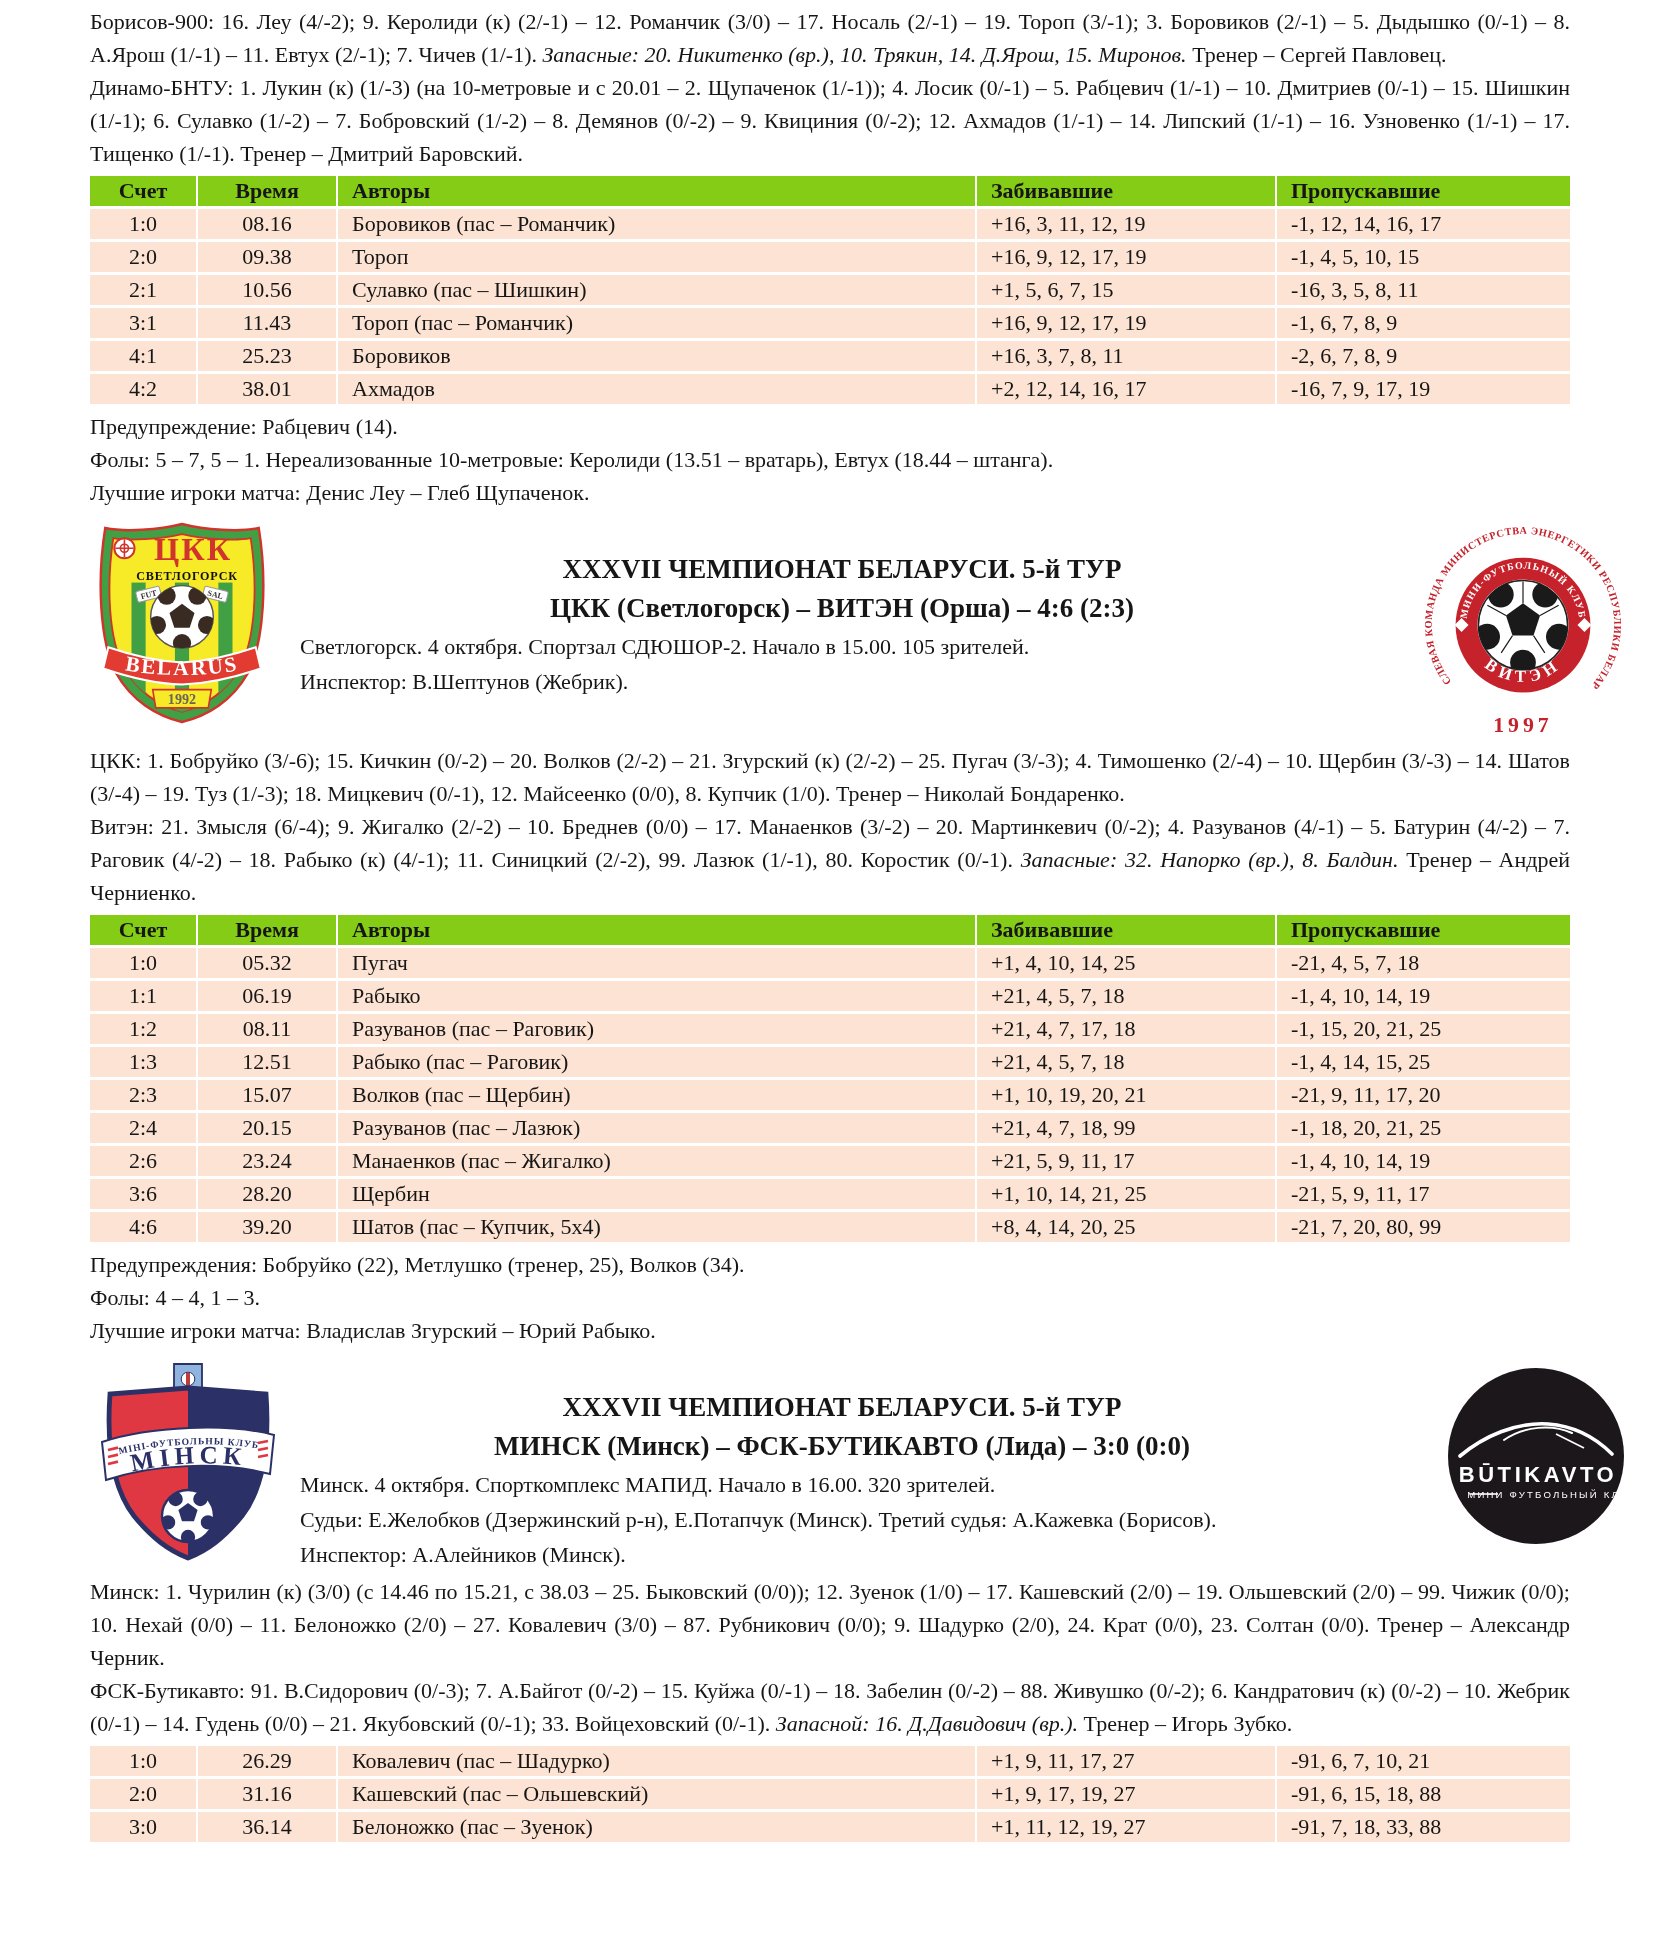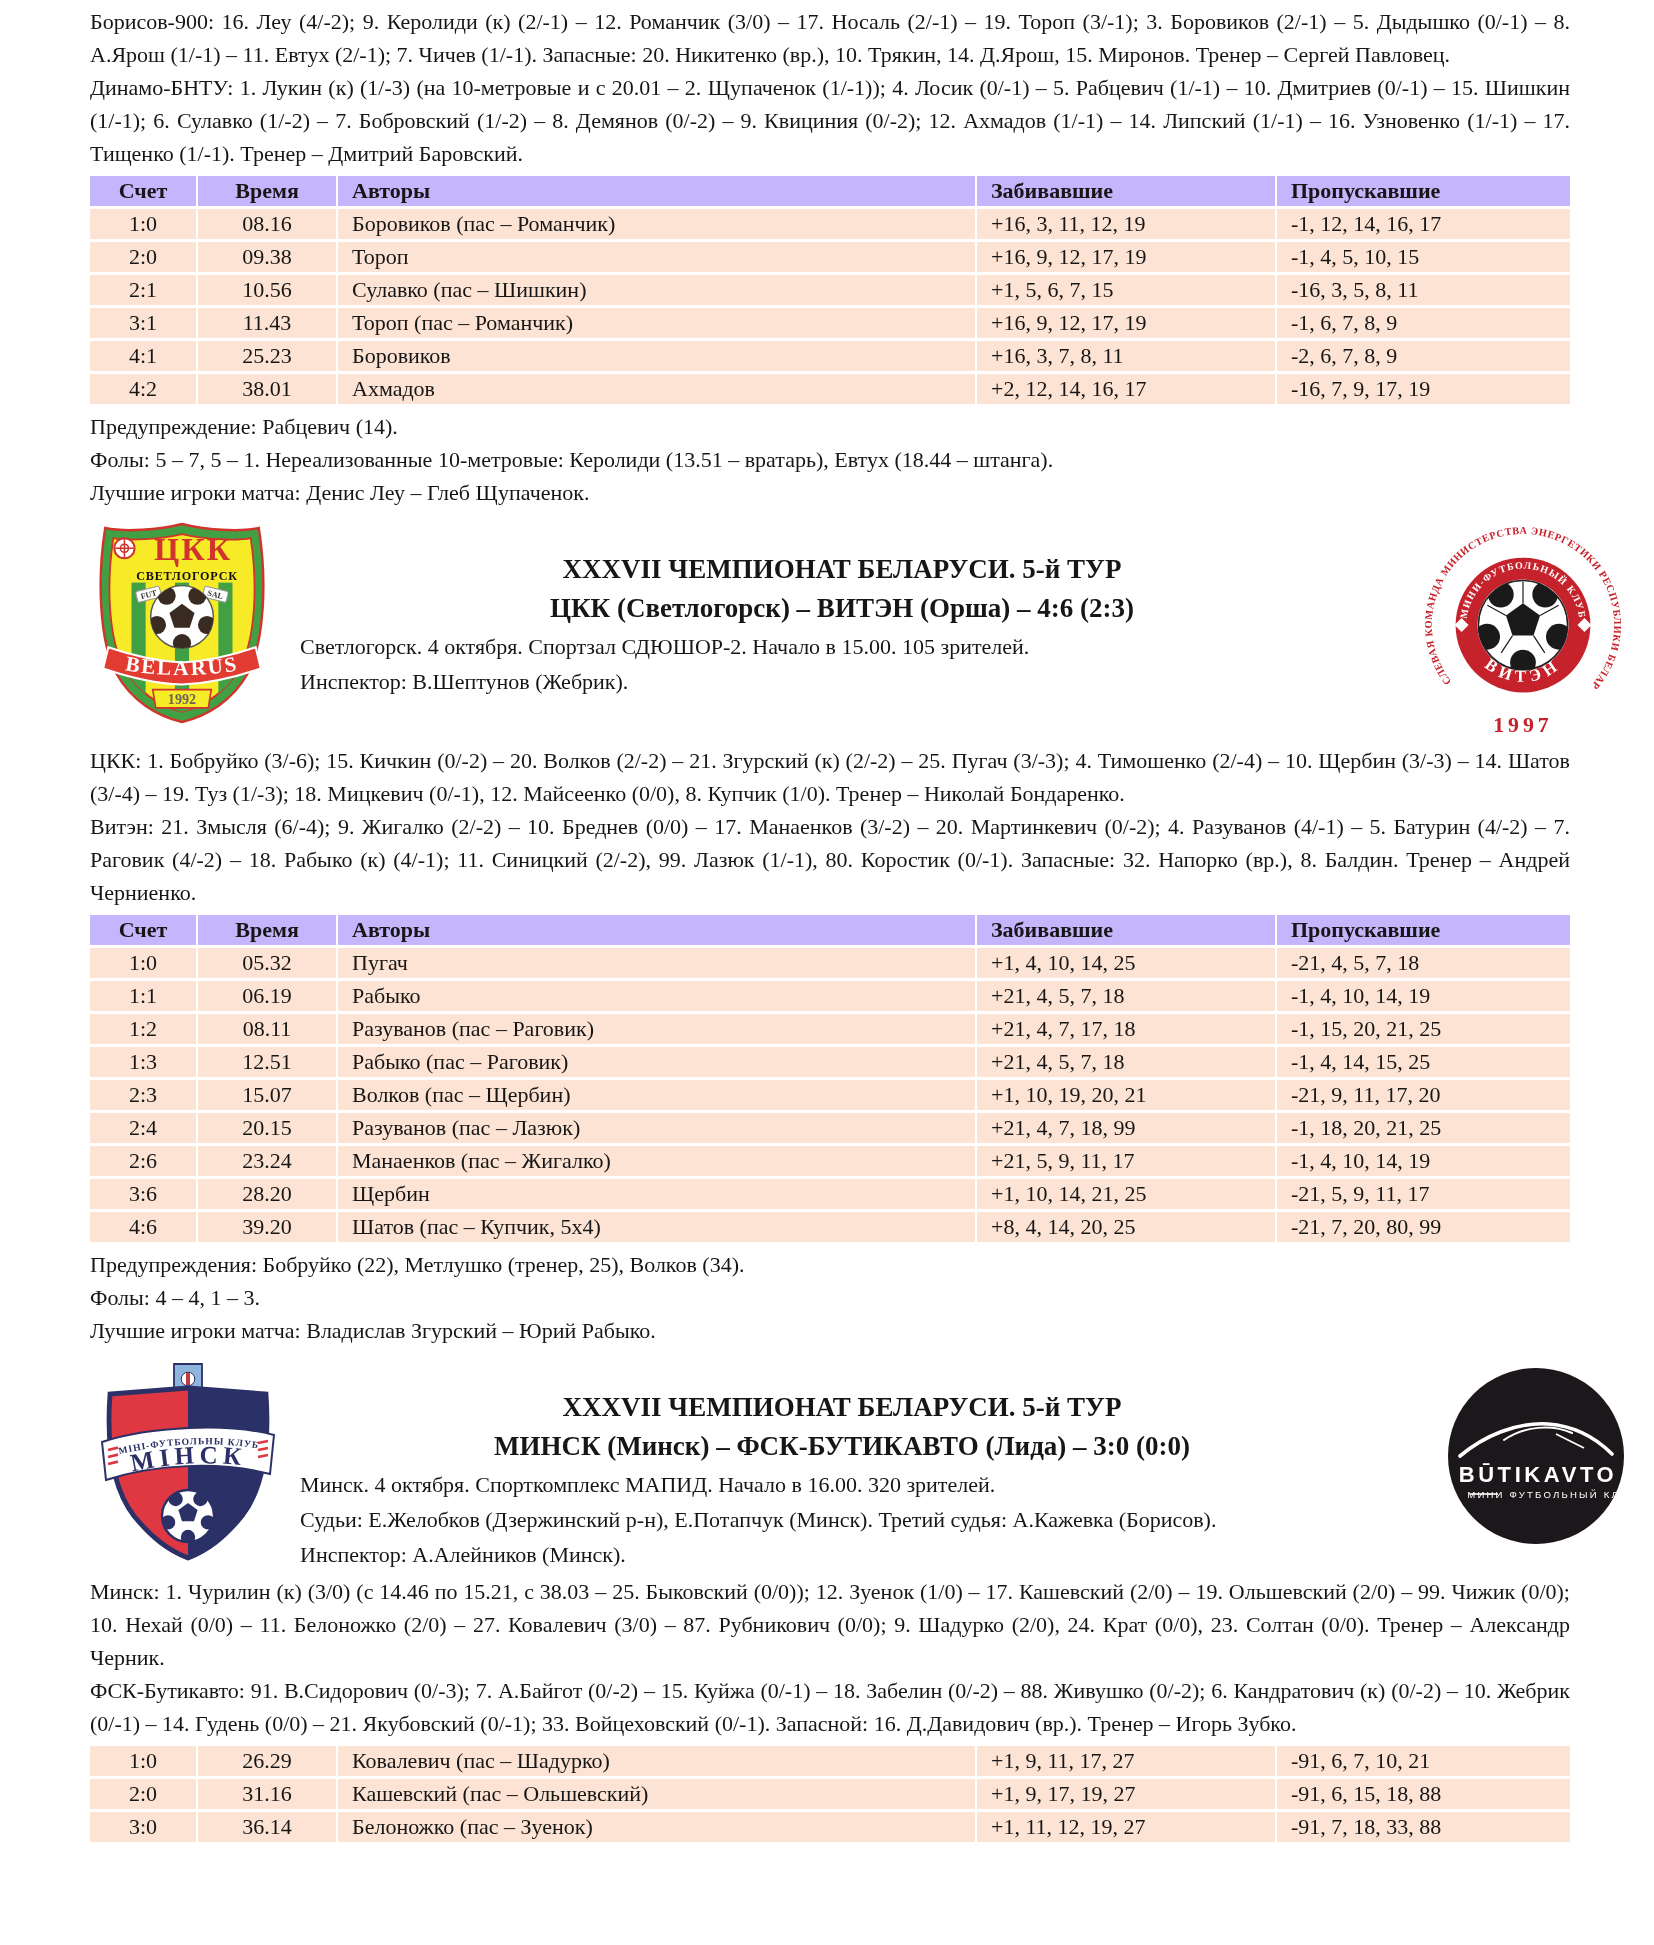--- a/index.html
+++ b/index.html
@@ -2,26 +2,26 @@
 <html><head>
 <meta charset="utf-8">
 <style>
   * { margin:0; padding:0; box-sizing:border-box; }
   html,body { width:1654px; height:1945px; overflow:hidden; background:#ffffff; }
   body { font-family:"Liberation Serif","DejaVu Serif",serif; color:#161616; }
   .page { padding:5px 84px 0 90px; }
   .para { font-size:22px; line-height:33px; text-align:justify; }
   .note { font-size:22px; line-height:33px; }
   .b { font-weight:normal; }
-  .i { }
+  .i { font-style:italic; }
 
   
   .goals-wrap { margin:3px -2px 3px -2px; }
   table.goals { width:100%; border-collapse:separate; border-spacing:2px 3px; table-layout:fixed; }
-  .goals th { background:#c4b5fd; font-weight:bold; }
+  .goals th { background:#84cc16; font-weight:bold; }
   .goals td { background:#fce3d3; }
   .goals th,.goals td { font-size:22px; height:30px; line-height:28px; padding:0 6px 0 14px; overflow:hidden; white-space:nowrap; text-align:left; }
   .goals .cc { text-align:center; padding:0 2px; }
   .goals td.score { font-weight:normal; }
   col.c1{width:106px} col.c2{width:138px} col.c3{width:637px} col.c4{width:298px} col.c5{width:auto}
 
   
   .match { display:flex; align-items:flex-start; margin:13px -72px 4px 0; }
   .logo-col { flex:none; }
   .logo-col.right { display:flex; justify-content:flex-end; }

